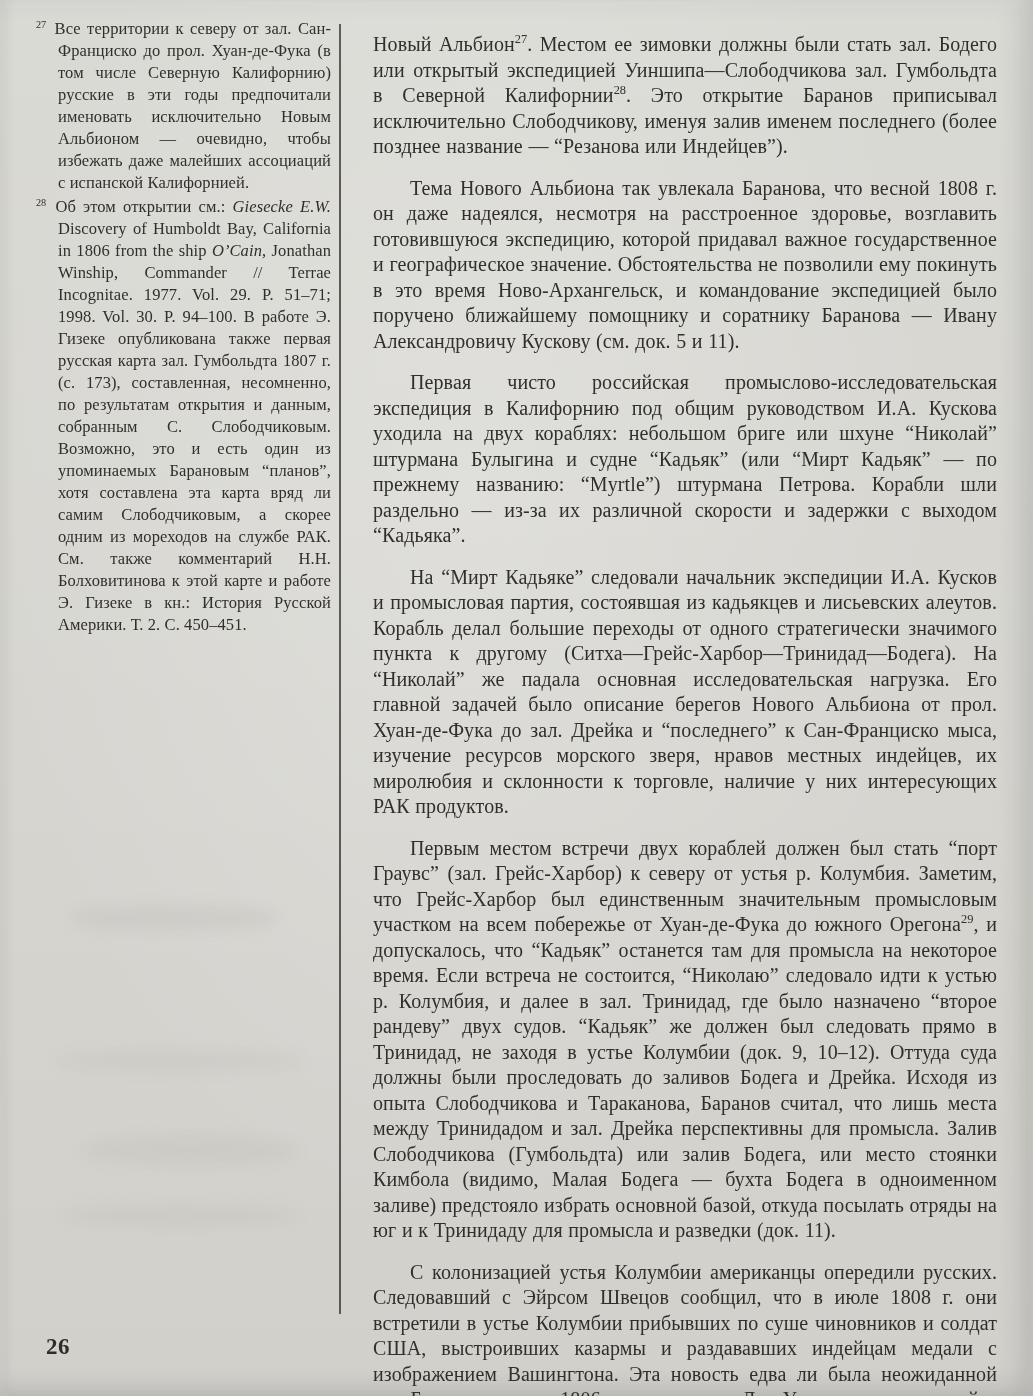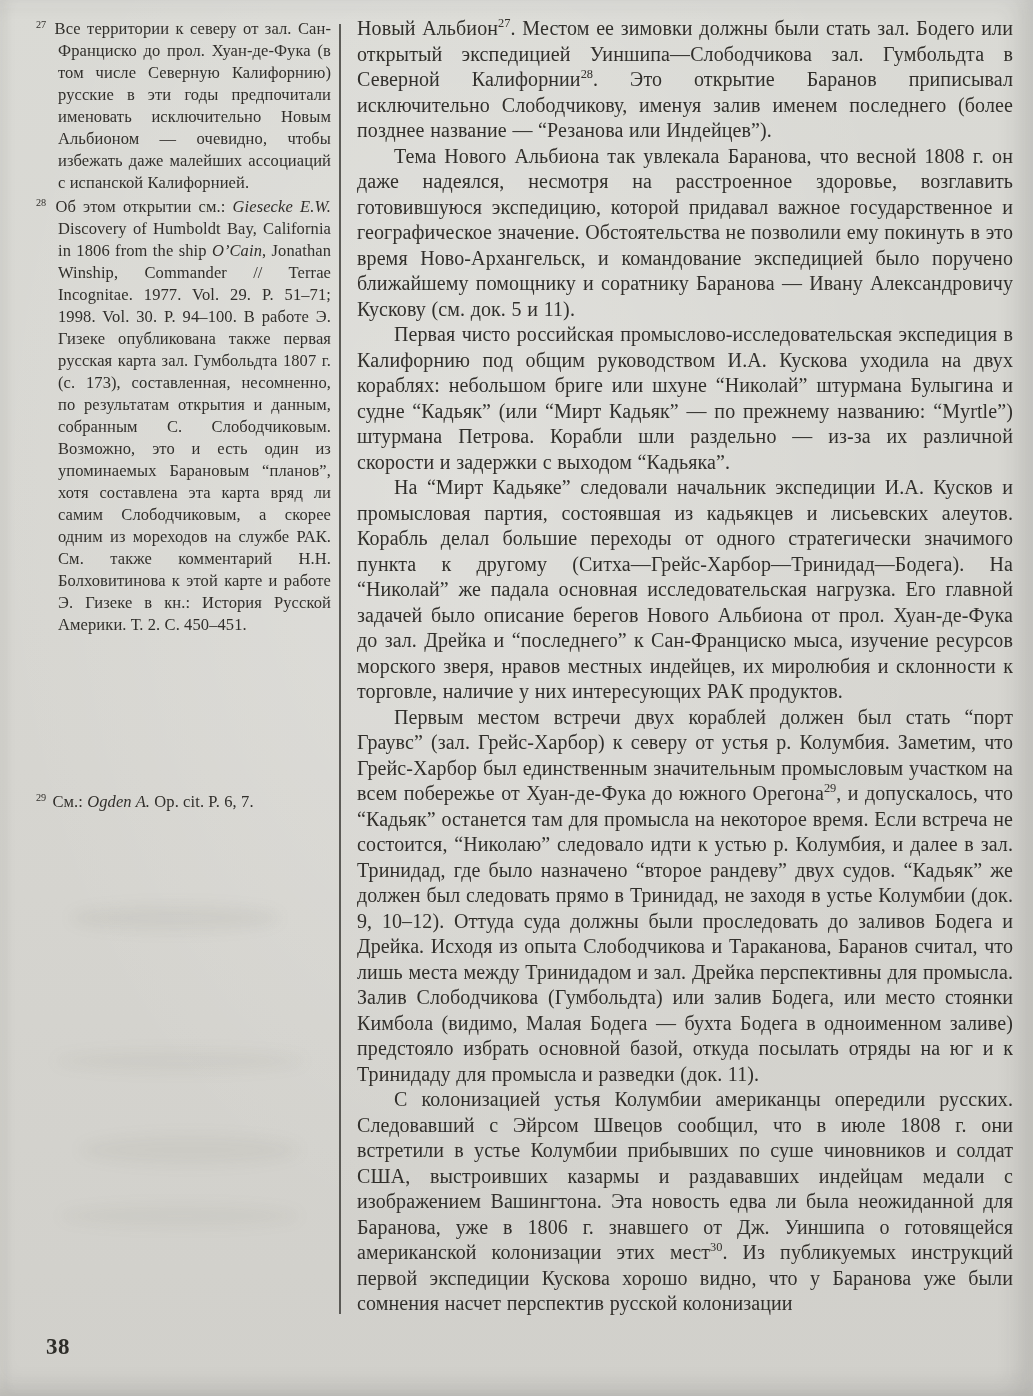--- a/index.html
+++ b/index.html
@@ -46,21 +46,21 @@
     width:1.6px;height:1290px;
     background:#3f3e3a;opacity:.82;
   }
 
   .main-col{
     position:absolute;left:357px;top:16px;width:656px;
     text-align:justify;
     font-size:20px;line-height:25.5px;
     letter-spacing:.1px;word-spacing:.5px;
   }
-  .para{margin:0;}
+  .para{margin:16px;}
   .para.indent{text-indent:37px;}
 
   .page-number{
     position:absolute;left:46px;top:1334px;
     font-size:23px;font-weight:600;color:#2e2d29;
     letter-spacing:.5px;
   }
   i{}
   sup{font-style:inherit;}
 </style>
@@ -71,30 +71,27 @@
   <div class="smudge s1"></div>
   <div class="smudge s2"></div>
   <div class="smudge s3"></div>
   <div class="smudge s4"></div>
 
   <div class="fn-col">
     <div class="fn-block" id="fnb-a">
         <div class="footnote"><sup class="fnref fn-num">27</sup> <span>Все территории к северу от зал. Сан-Франциско до прол. Хуан-де-Фука (в том числе Северную Калифорнию) русские в эти годы предпочитали именовать исключительно Новым Альбионом — очевидно, чтобы избежать даже малейших ассоциаций с испанской Калифорнией.</span></div>
         <div class="footnote"><sup class="fnref fn-num">28</sup> <span>Об этом открытии см.: </span><i>Giesecke E.W.</i><span> Discovery of Humboldt Bay, California in 1806 from the ship </span><i>O’Cain</i><span>, Jonathan Winship, Commander // Terrae Incognitae. 1977. Vol. 29. P. 51–71; 1998. Vol. 30. P. 94–100. В работе Э. Гизеке опубликована также первая русская карта зал. Гумбольдта 1807 г. (с. 173), составленная, несомненно, по результатам открытия и данным, собранным С. Слободчиковым. Возможно, это и есть один из упоминаемых Барановым “планов”, хотя составлена эта карта вряд ли самим Слободчиковым, а скорее одним из мореходов на службе РАК. См. также комментарий Н.Н. Болховитинова к этой карте и работе Э. Гизеке в кн.: История Русской Америки. Т. 2. С. 450–451.</span></div>
       </div>
-    <div class="fn-block" id="fnb-b">
-        <div class="footnote"><sup class="fnref fn-num">29</sup> <span>См.: </span><i>Ogden A.</i><span> Op. cit. P. 6, 7.</span></div>
-      </div>
   </div>
 
   <div class="divider"></div>
 
   <div class="main-col">
       <p class="para"><span>Новый Альбион</span><sup class="fnref">27</sup><span>. Местом ее зимовки должны были стать зал. Бодего или открытый экспедицией Уиншипа—Слободчикова зал. Гумбольдта в Северной Калифорнии</span><sup class="fnref">28</sup><span>. Это открытие Баранов приписывал исключительно Слободчикову, именуя залив именем последнего (более позднее название — “Резанова или Индейцев”).</span></p>
       <p class="para indent"><span>Тема Нового Альбиона так увлекала Баранова, что весной 1808 г. он даже надеялся, несмотря на расстроенное здоровье, возглавить готовившуюся экспедицию, которой придавал важное государственное и географическое значение. Обстоятельства не позволили ему покинуть в это время Ново-Архангельск, и командование экспедицией было поручено ближайшему помощнику и соратнику Баранова — Ивану Александровичу Кускову (см. док. 5 и 11).</span></p>
       <p class="para indent"><span>Первая чисто российская промыслово-исследовательская экспедиция в Калифорнию под общим руководством И.А. Кускова уходила на двух кораблях: небольшом бриге или шхуне “Николай” штурмана Булыгина и судне “Кадьяк” (или “Мирт Кадьяк” — по прежнему названию: “Myrtle”) штурмана Петрова. Корабли шли раздельно — из-за их различной скорости и задержки с выходом “Кадьяка”.</span></p>
       <p class="para indent"><span>На “Мирт Кадьяке” следовали начальник экспедиции И.А. Кусков и промысловая партия, состоявшая из кадьякцев и лисьевских алеутов. Корабль делал большие переходы от одного стратегически значимого пункта к другому (Ситха—Грейс-Харбор—Тринидад—Бодега). На “Николай” же падала основная исследовательская нагрузка. Его главной задачей было описание берегов Нового Альбиона от прол. Хуан-де-Фука до зал. Дрейка и “последнего” к Сан-Франциско мыса, изучение ресурсов морского зверя, нравов местных индейцев, их миролюбия и склонности к торговле, наличие у них интересующих РАК продуктов.</span></p>
       <p class="para indent"><span>Первым местом встречи двух кораблей должен был стать “порт Граувс” (зал. Грейс-Харбор) к северу от устья р. Колумбия. Заметим, что Грейс-Харбор был единственным значительным промысловым участком на всем побережье от Хуан-де-Фука до южного Орегона</span><sup class="fnref">29</sup><span>, и допускалось, что “Кадьяк” останется там для промысла на некоторое время. Если встреча не состоится, “Николаю” следовало идти к устью р. Колумбия, и далее в зал. Тринидад, где было назначено “второе рандеву” двух судов. “Кадьяк” же должен был следовать прямо в Тринидад, не заходя в устье Колумбии (док. 9, 10–12). Оттуда суда должны были проследовать до заливов Бодега и Дрейка. Исходя из опыта Слободчикова и Тараканова, Баранов считал, что лишь места между Тринидадом и зал. Дрейка перспективны для промысла. Залив Слободчикова (Гумбольдта) или залив Бодега, или место стоянки Кимбола (видимо, Малая Бодега — бухта Бодега в одноименном заливе) предстояло избрать основной базой, откуда посылать отряды на юг и к Тринидаду для промысла и разведки (док. 11).</span></p>
       <p class="para indent"><span>С колонизацией устья Колумбии американцы опередили русских. Следовавший с Эйрсом Швецов сообщил, что в июле 1808 г. они встретили в устье Колумбии прибывших по суше чиновников и солдат США, выстроивших казармы и раздававших индейцам медали с изображением Вашингтона. Эта новость едва ли была неожиданной для Баранова, уже в 1806 г. знавшего от Дж. Уиншипа о готовящейся американской колонизации этих мест</span><sup class="fnref">30</sup><span>. Из публикуемых инструкций первой экспедиции Кускова хорошо видно, что у Баранова уже были сомнения насчет перспектив русской колонизации</span></p>
     </div>
 
-  <div class="page-number">38</div>
+  <div class="page-number">26</div>
 </div>
 
 </body></html>

